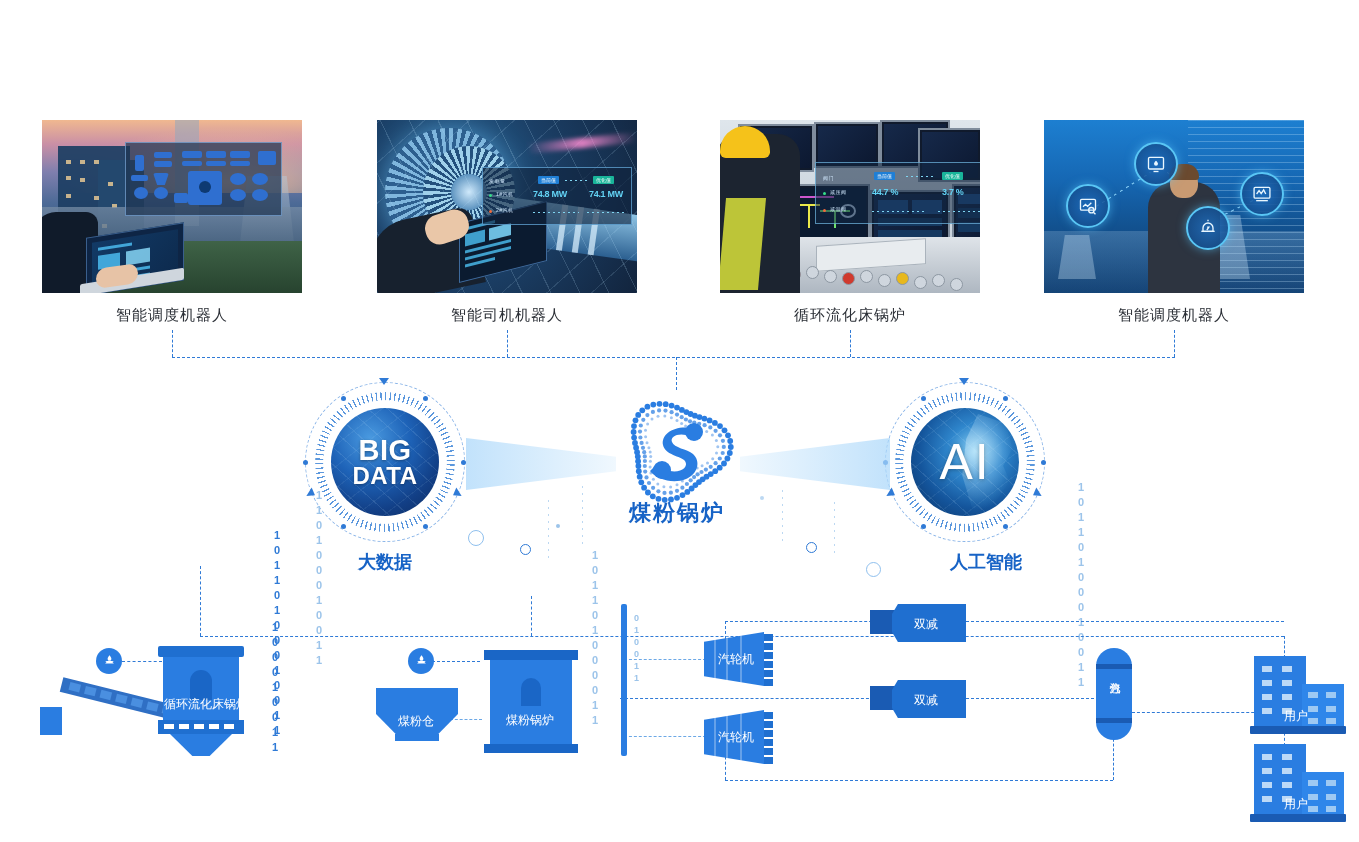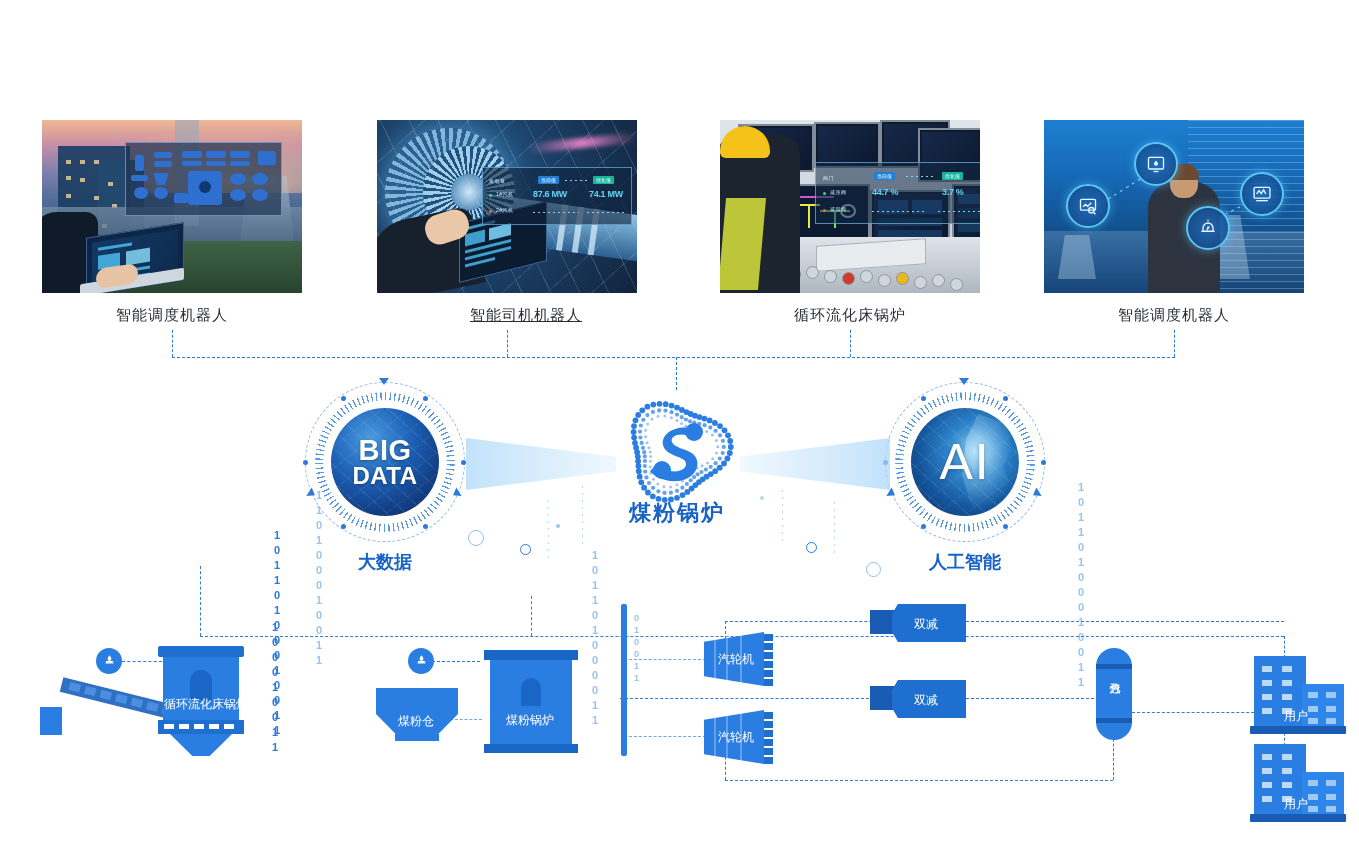--- a/index.html
+++ b/index.html
@@ -334,30 +334,30 @@
       </div>
       <div class="p2-hand2"></div>
 
       <div class="p2-panel">
         <div class="ov-label" style="left:6px;top:10px;">发电量</div>
         <div class="ov-chip" style="left:55px;top:8px;">当前值</div>
         <div class="ov-dotline" style="left:82px;top:12px;width:24px;"></div>
         <div class="ov-chip green" style="left:110px;top:8px;">优化值</div>
         <div class="ov-bullet" style="left:6px;top:26px;background:#35e08a;"></div>
         <div class="ov-label" style="left:13px;top:23px;">1#汽机</div>
-        <div class="ov-val" style="left:50px;top:21px;">87.6 MW</div>
+        <div class="ov-val" style="left:50px;top:21px;">74.8 MW</div>
         <div class="ov-val" style="left:106px;top:21px;">74.1 MW</div>
         <div class="ov-bullet" style="left:6px;top:42px;background:#f06a3c;"></div>
         <div class="ov-label" style="left:13px;top:39px;">2#汽机</div>
         <div class="ov-dotline" style="left:50px;top:44px;width:46px;"></div>
         <div class="ov-dotline" style="left:104px;top:44px;width:38px;"></div>
       </div>
     </div>
   </div>
-  <div class="caption" style="left:396px;text-decoration:underline;">智能司机机器人</div>
+  <div class="caption" style="left:377px;">智能司机机器人</div>
 
   <div class="photo-card" style="left:720px;top:120px;">
     <div class="photo-inner">
       <div class="p3-bg"></div>
         <div class="p3-wall"></div>
       <div class="p3-mon" style="left:18px;top:4px;width:72px;height:44px;">
           <div class="g"></div>
         </div>
       <div class="p3-mon" style="left:94px;top:2px;width:62px;height:42px;">
           <div class="g"></div>
@@ -513,21 +513,21 @@
     <div class="arrow" style="left:74px;top:-4px;"></div>
     <div class="arrow" style="left:2px;top:108px;transform:rotate(-58deg);"></div>
     <div class="arrow" style="left:146px;top:108px;transform:rotate(58deg);"></div>
     <div class="nub" style="left:36px;top:14px;"></div>
     <div class="nub" style="left:118px;top:14px;"></div>
     <div class="nub" style="left:-2px;top:78px;"></div>
     <div class="nub" style="left:156px;top:78px;"></div>
     <div class="nub" style="left:36px;top:142px;"></div>
     <div class="nub" style="left:118px;top:142px;"></div>
   </div>
-  <div class="core-cap" style="left:865px;top:550px;">人工智能</div>
+  <div class="core-cap" style="left:886px;top:550px;">人工智能</div>
 
   <div class="beam" style="left:466px;top:438px;width:150px;height:52px;
       background:linear-gradient(90deg,rgba(170,215,250,.72),rgba(205,232,252,.30));
       clip-path:polygon(0 0,100% 36%,100% 64%,0 100%);"></div>
   <div class="beam" style="left:740px;top:438px;width:150px;height:52px;
       background:linear-gradient(90deg,rgba(205,232,252,.30),rgba(170,215,250,.72));
       clip-path:polygon(0 36%,100% 0,100% 100%,0 64%);"></div>
 
   <div class="cloudwrap">
     <svg width="150" height="115" viewBox="0 0 150 115">

